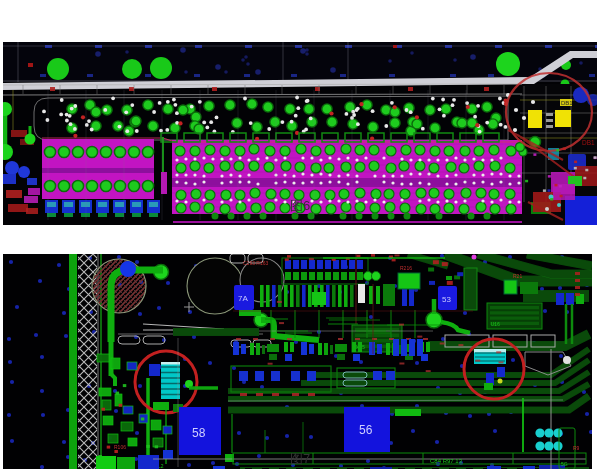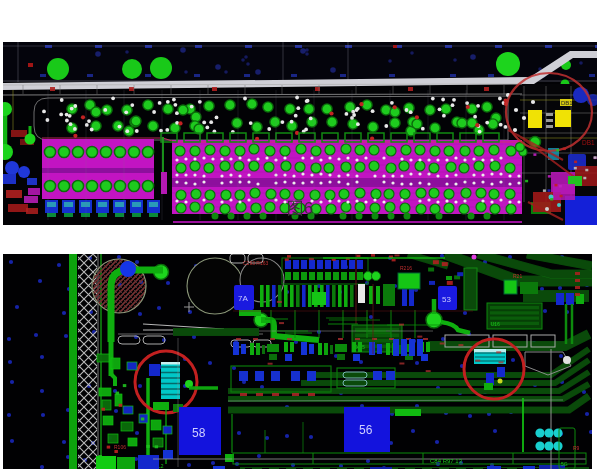--- a/index.html
+++ b/index.html
@@ -1,16 +1,16 @@
 <!DOCTYPE html>
 <html><head><meta charset="utf-8"><style>
 html,body{margin:0;padding:0;background:#fff;width:600px;height:469px;overflow:hidden;}
 #p{position:relative;width:600px;height:469px;font-family:"Liberation Sans",sans-serif;}
 .im{position:absolute;line-height:0;margin-top:38px;}
-.cap{position:absolute;left:0;width:600px;text-align:center;font-size:17px;color:#333;}
+.cap{position:absolute;left:0;width:600px;text-align:center;font-size:13px;color:#333;}
 .wm{position:absolute;left:416px;top:445px;font-size:19px;color:#9fce90;letter-spacing:0.5px;}
 </style></head><body>
 <div id="p">
 <div class="im" style="left:3px;top:4px;"><svg width="594" height="183" viewBox="0 0 594 183" xmlns="http://www.w3.org/2000/svg">
         <rect x="0" y="0" width="594" height="183" fill="#020205"></rect>
         <rect x="0" y="0" width="594" height="40" fill="#04040c"></rect>
         <rect x="42" y="3" width="7" height="3" fill="#2233b8" opacity="0.85"></rect>
         <rect x="37" y="32" width="6" height="3" fill="#2233b8" opacity="0.7"></rect>
         <rect x="92" y="3" width="7" height="3" fill="#2233b8" opacity="0.85"></rect>
         <rect x="84" y="32" width="6" height="3" fill="#2233b8" opacity="0.7"></rect>
@@ -1147,12 +1147,13 @@
         <rect x="273.9" y="46.9" width="5" height="2" fill="#b03030" opacity="0.75"></rect>
         <rect x="264.6" y="108.7" width="5" height="2" fill="#b03030" opacity="0.75"></rect>
         <rect x="414.3" y="81.6" width="5" height="2" fill="#b03030" opacity="0.75"></rect>
         <rect x="436.7" y="88.5" width="5" height="2" fill="#b03030" opacity="0.75"></rect>
         <rect x="391.5" y="0.4" width="5" height="2" fill="#b03030" opacity="0.75"></rect>
         <rect x="493.2" y="97.3" width="5" height="2" fill="#b03030" opacity="0.75"></rect>
         <rect x="396.0" y="69.6" width="5" height="2" fill="#b03030" opacity="0.75"></rect>
         <line x1="370" y1="30" x2="370" y2="100" stroke="#6a1515" stroke-width="1" opacity="0.7"></line>
         <line x1="230" y1="57" x2="470" y2="57" stroke="#6a1515" stroke-width="1" opacity="0.5"></line>
       </svg></div>
+<div class="cap" style="top:450px;">图7</div>
 </div>
 </body></html>

